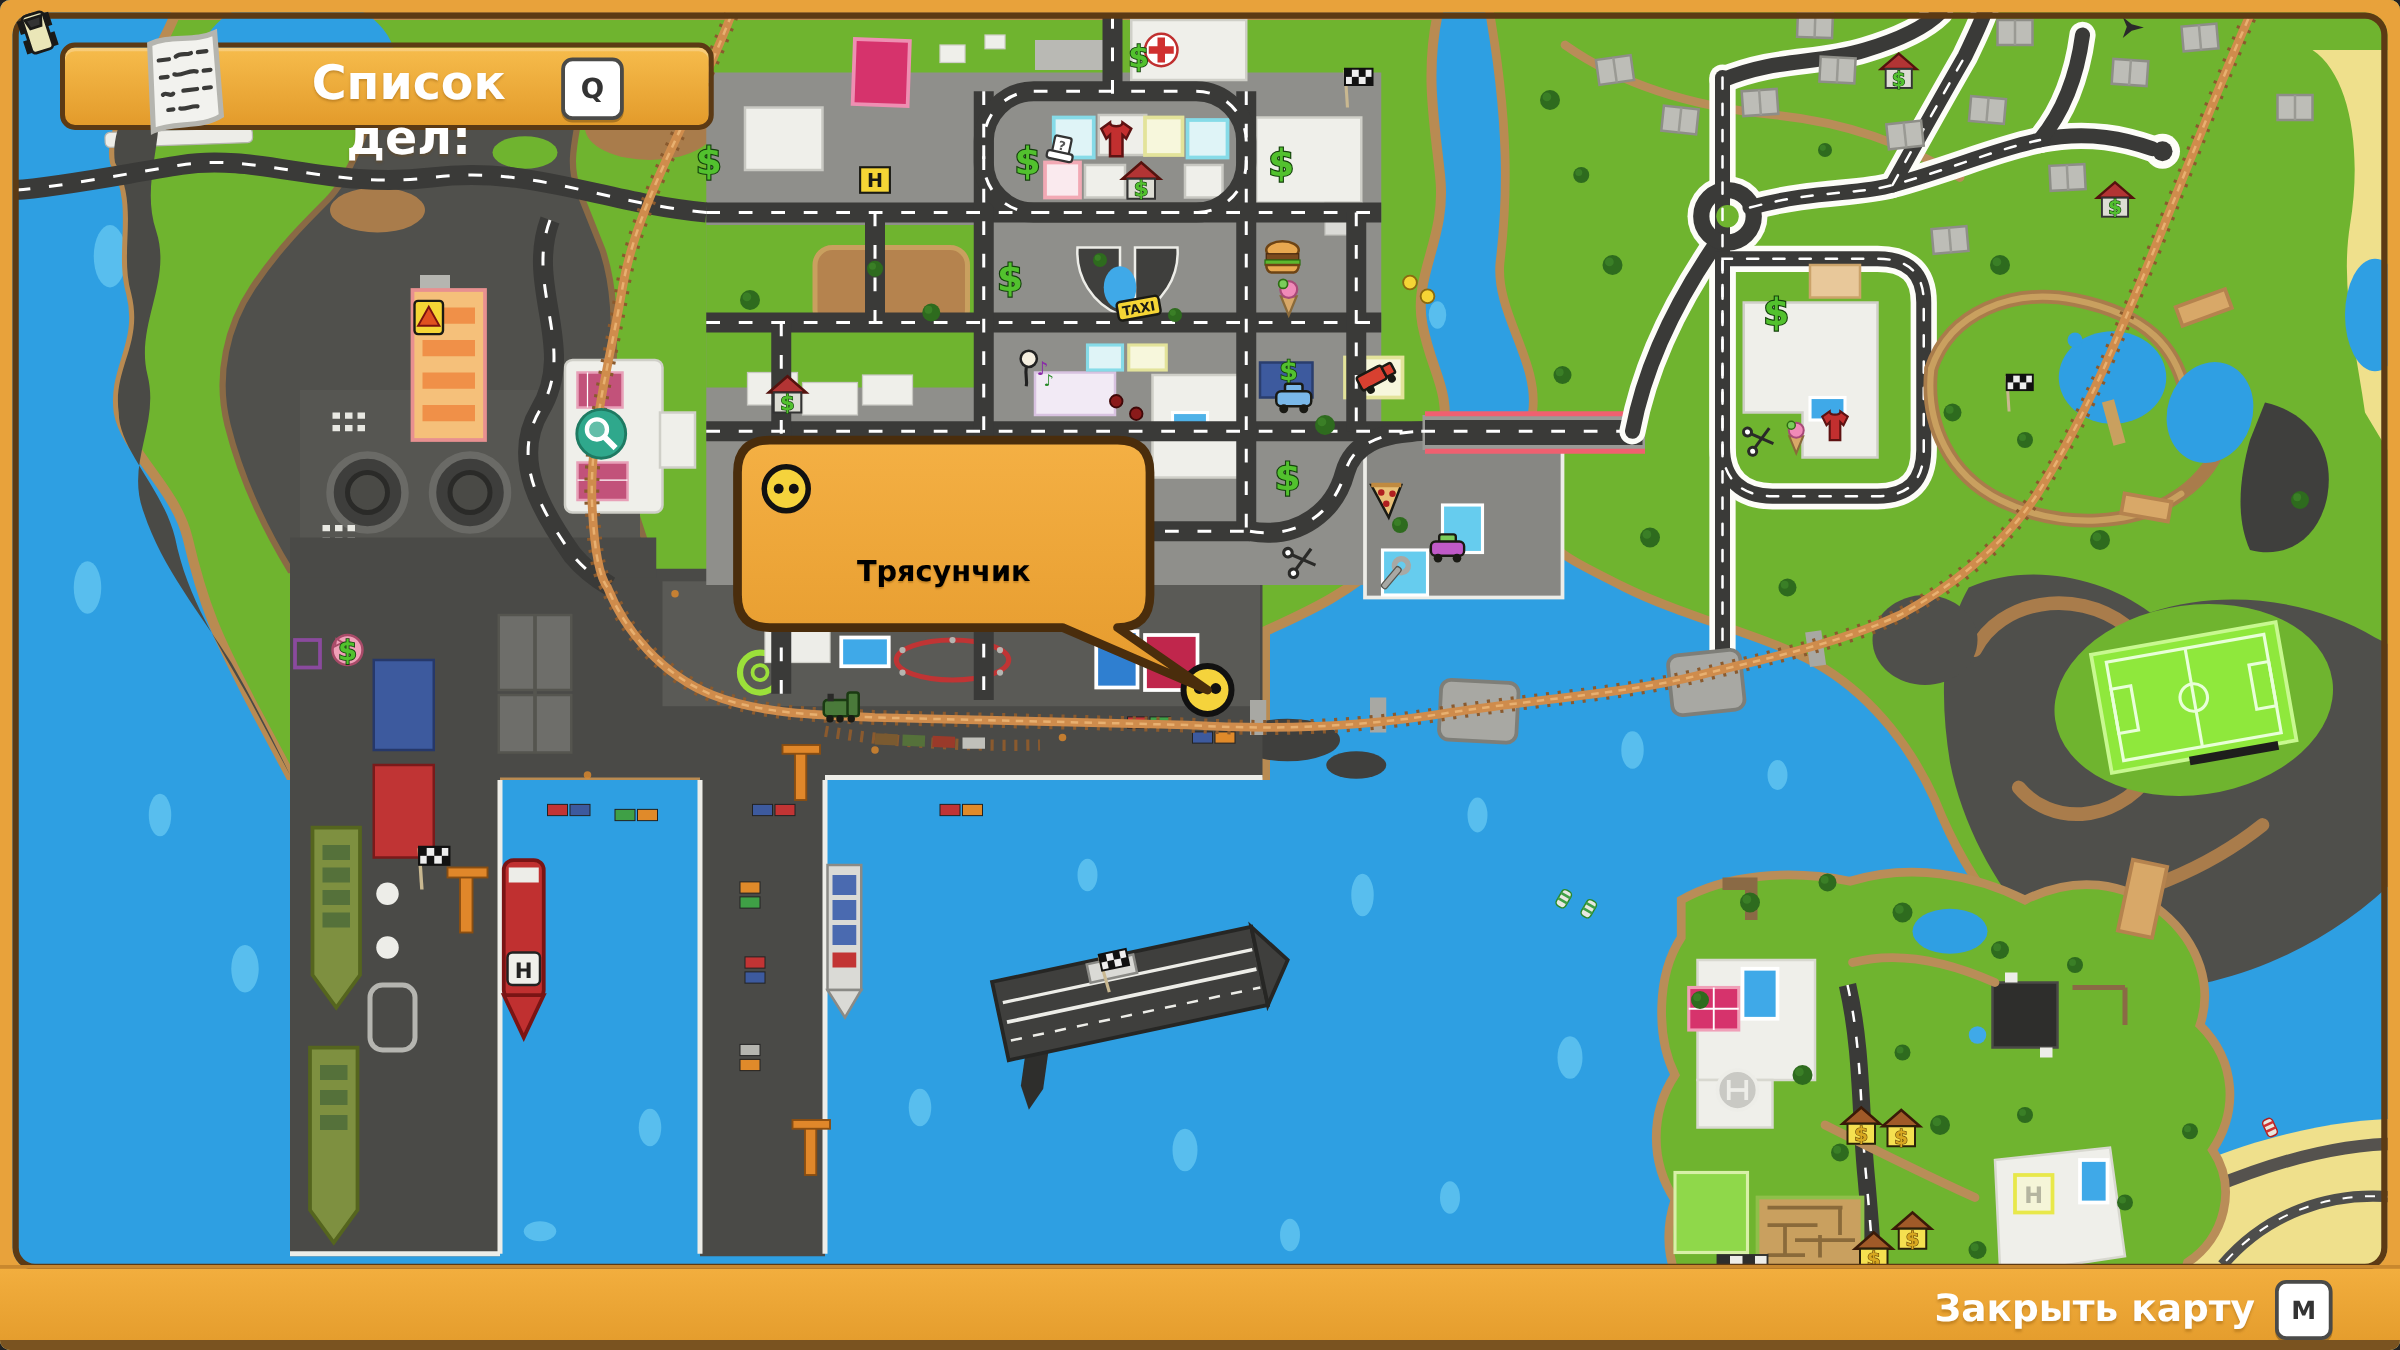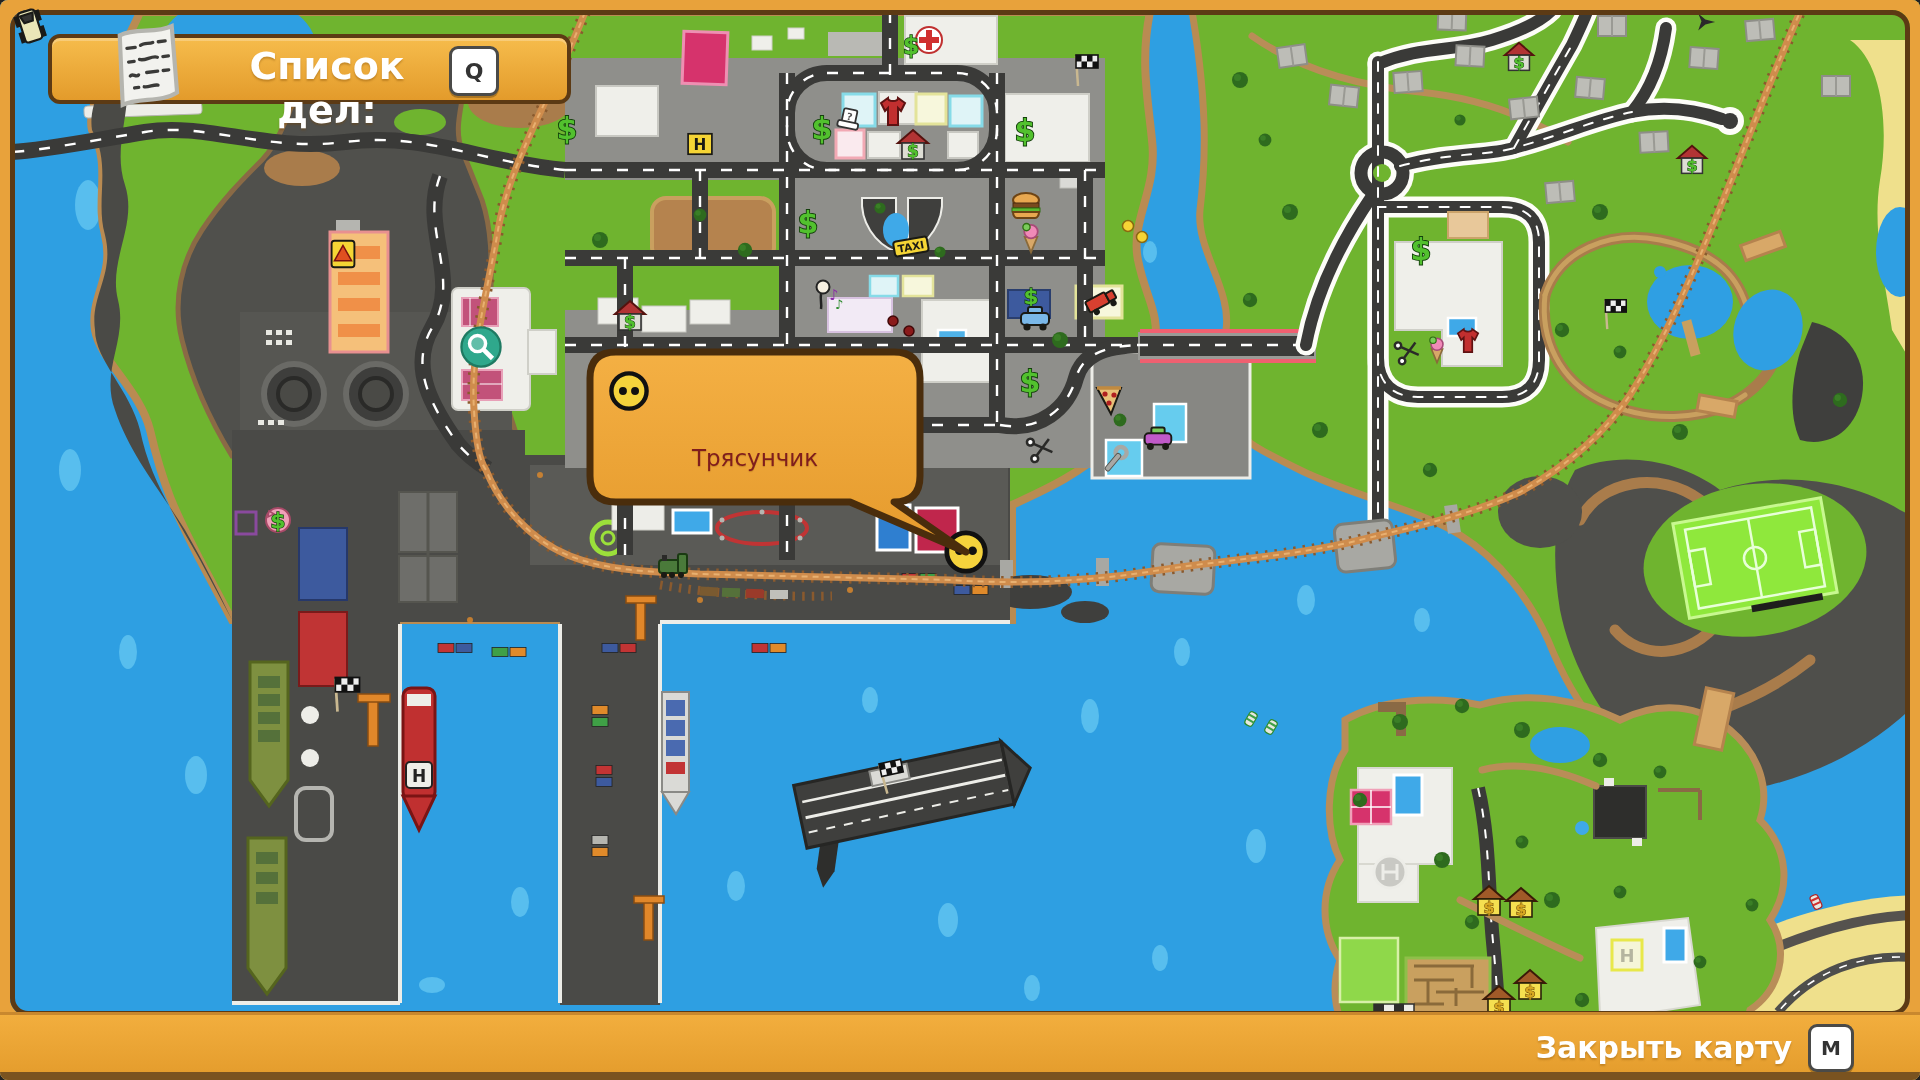--- a/index.html
+++ b/index.html
@@ -38,31 +38,31 @@
     font-weight:bold;display:flex;align-items:center;justify-content:center;
     box-shadow:0 2px 0 rgba(0,0,0,.25);}
   #todo-key{position:absolute;right:68px;top:8px;width:44px;height:44px;font-size:22px;}
   #paper-icon{position:absolute;left:52px;top:-14px;width:84px;height:86px;transform:rotate(-7deg);}
   
   #player-tooltip{position:absolute;left:585px;top:345px;width:400px;height:230px;z-index:11;}
   #player-tooltip .bubble-svg{position:absolute;left:0;top:0;}
   #player-tooltip .pname{position:absolute;left:92px;top:18px;color:#fff;font-size:44px;
     font-weight:bold;letter-spacing:2px;text-shadow:0 2px 2px rgba(120,70,0,.3);}
   #player-tooltip .psub{position:absolute;left:5px;top:100px;width:330px;text-align:center;
-    color:#7f1d1d;font-size:23px;text-shadow:0 1px 1px rgba(120,70,0,.3);}
+    color:#000000;font-size:23px;text-shadow:0 1px 1px rgba(120,70,0,.3);font-weight:bold;}
   #player-tooltip .pface{position:absolute;left:22px;top:24px;width:44px;height:44px;}
   
   #bottom-bar{position:absolute;left:0;right:0;top:1012px;height:68px;z-index:9;
     background:linear-gradient(#F2AE3E,#E39B2B);border-top:3px solid #C9882E;
     display:flex;align-items:center;justify-content:flex-end;padding-right:22px;box-sizing:border-box;}
   #bottom-bar::after{content:"";position:absolute;left:0;right:0;bottom:0;height:8px;background:#7A5320;}
   #bottom-bar .hint{display:flex;align-items:center;gap:16px;}
   #bottom-bar .hlabel{color:#fff;font-size:30px;font-weight:bold;text-shadow:0 2px 2px rgba(120,70,0,.3);}
   #close-key{width:40px;height:42px;font-size:20px;}
-  #close-hint{margin-right:44px;}
+  #close-hint{margin-right:32px;}
   #mouse-icon{width:32px;height:42px;}
   
   #corner-vehicle{position:absolute;left:8px;top:4px;width:44px;height:44px;z-index:13;transform:rotate(-18deg);}
 </style>
 </head>
 <body>
 
 <div id="stage" style="--frame: #E8A23B; --frame-dark: #5C3A14; --water: #2E9FE2; --water-light: #58BEEE; --land: #6FB42F; --rock: #50504C; --road: #3A3A38; --rail: #CF8C4C; --bubble: #F0A83C;">
 
 <svg id="map-svg" width="1920" height="1080" viewBox="0 0 1920 1080">

